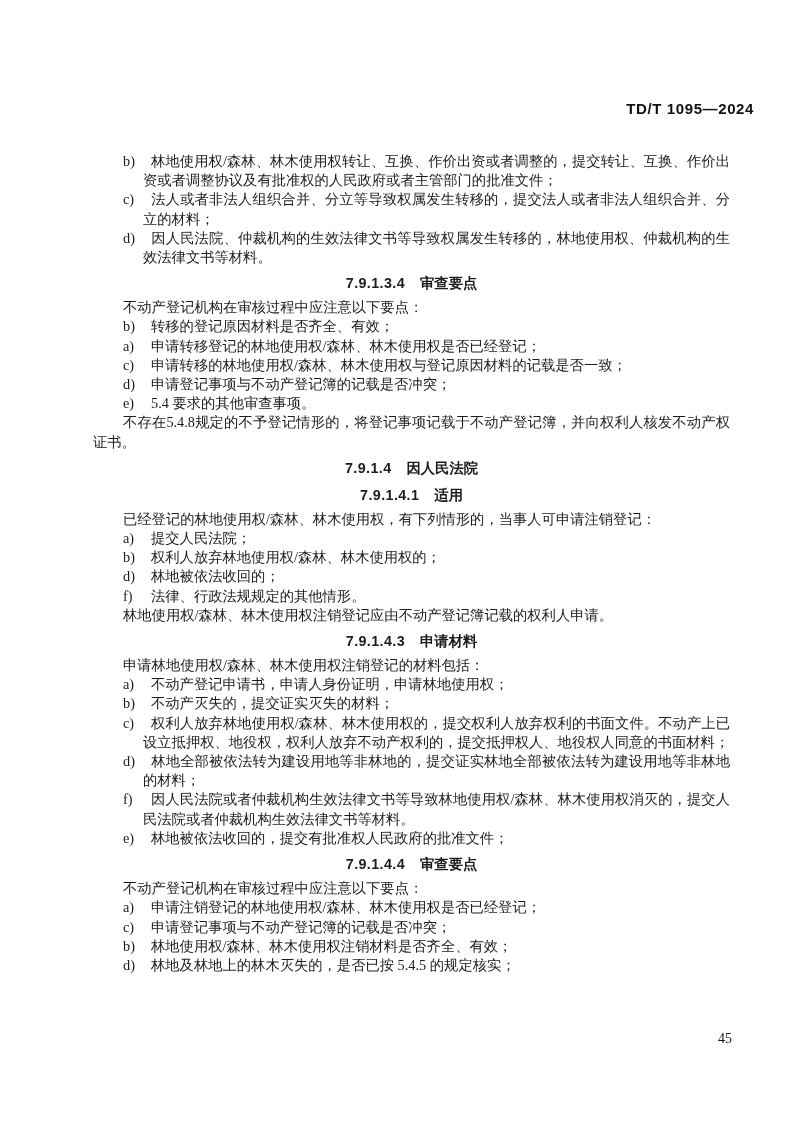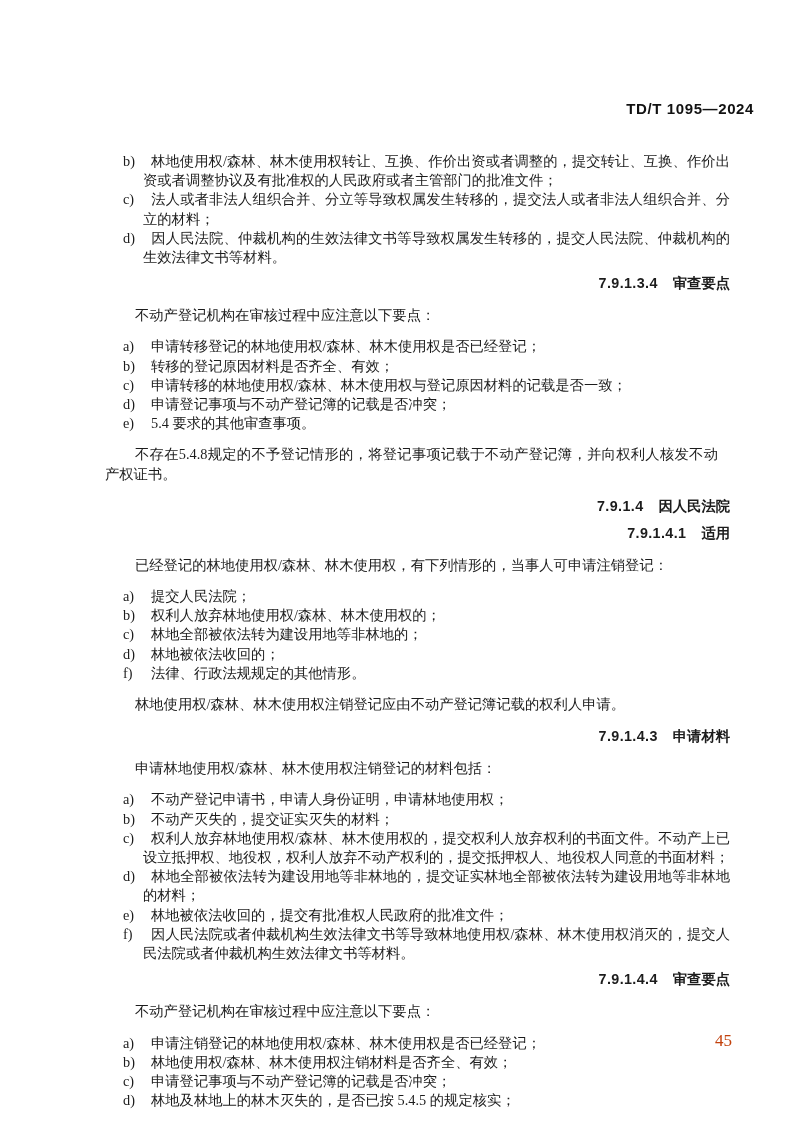--- a/index.html
+++ b/index.html
@@ -31,101 +31,100 @@
     font-size: 14.3px;
     line-height: 19.2px;
     text-align: justify;
   }
   .section-heading {
     font-family: "Liberation Sans", "DejaVu Sans", sans-serif;
     font-weight: 700;
     font-size: 14.3px;
     line-height: 21px;
     margin: 6px 0 4px 0;
-    text-align: right;
+    text-align: center;
   }
   .heading-number {
     display: inline-block;
     margin-right: 15px;
     font-weight: 600;
     letter-spacing: 0.4px;
   }
   .body-paragraph {
-    margin: 12px;
+    margin: 0;
     text-indent: 2.1em;
   }
   .doc-list { margin: 0; padding: 0; }
   .list-item {
     margin: 0 0 0 50px;
     text-indent: -20px;
   }
   .list-item-marker {
     display: inline-block;
     width: 28px;
     text-indent: 0;
   }
   .page-footer {
     position: absolute;
     top: 1031px;
     right: 88px;
-    font-size: 17px;
-    color: #c2410c;
+    font-size: 14px;
+    color: #0f172a;
   }
 </style>
 </head>
 <body>
 
 <div class="page">
   <div class="page-header">
     <span>TD/T 1095—2024</span>
   </div>
 
   <div class="document-content">
       <div class="doc-list">
         <div class="list-item"><span class="list-item-marker">b)</span><span class="list-item-text">林地使用权/森林、林木使用权转让、互换、作价出资或者调整的，提交转让、互换、作价出资或者调整协议及有批准权的人民政府或者主管部门的批准文件；</span></div>
         <div class="list-item"><span class="list-item-marker">c)</span><span class="list-item-text">法人或者非法人组织合并、分立等导致权属发生转移的，提交法人或者非法人组织合并、分立的材料；</span></div>
-        <div class="list-item"><span class="list-item-marker">d)</span><span class="list-item-text">因人民法院、仲裁机构的生效法律文书等导致权属发生转移的，提交人民法院、仲裁机构的生效法律文书等材料。</span></div>
+        <div class="list-item"><span class="list-item-marker">d)</span><span class="list-item-text">因人民法院、仲裁机构的生效法律文书等导致权属发生转移的，林地使用权、仲裁机构的生效法律文书等材料。</span></div>
       </div>
       <div class="section-heading"><span class="heading-number">7.9.1.3.4</span><span class="heading-title">审查要点</span></div>
       <p class="body-paragraph">不动产登记机构在审核过程中应注意以下要点：</p>
       <div class="doc-list">
+        <div class="list-item"><span class="list-item-marker">b)</span><span class="list-item-text">转移的登记原因材料是否齐全、有效；</span></div>
         <div class="list-item"><span class="list-item-marker">a)</span><span class="list-item-text">申请转移登记的林地使用权/森林、林木使用权是否已经登记；</span></div>
-        <div class="list-item"><span class="list-item-marker">b)</span><span class="list-item-text">转移的登记原因材料是否齐全、有效；</span></div>
         <div class="list-item"><span class="list-item-marker">c)</span><span class="list-item-text">申请转移的林地使用权/森林、林木使用权与登记原因材料的记载是否一致；</span></div>
         <div class="list-item"><span class="list-item-marker">d)</span><span class="list-item-text">申请登记事项与不动产登记簿的记载是否冲突；</span></div>
         <div class="list-item"><span class="list-item-marker">e)</span><span class="list-item-text">5.4 要求的其他审查事项。</span></div>
       </div>
       <p class="body-paragraph">不存在5.4.8规定的不予登记情形的，将登记事项记载于不动产登记簿，并向权利人核发不动产权证书。</p>
       <div class="section-heading"><span class="heading-number">7.9.1.4</span><span class="heading-title">因人民法院</span></div>
       <div class="section-heading"><span class="heading-number">7.9.1.4.1</span><span class="heading-title">适用</span></div>
       <p class="body-paragraph">已经登记的林地使用权/森林、林木使用权，有下列情形的，当事人可申请注销登记：</p>
       <div class="doc-list">
         <div class="list-item"><span class="list-item-marker">a)</span><span class="list-item-text">提交人民法院；</span></div>
         <div class="list-item"><span class="list-item-marker">b)</span><span class="list-item-text">权利人放弃林地使用权/森林、林木使用权的；</span></div>
-        <div class="list-item"><span class="list-item-marker">c)</span><span class="list-item-text">林地全部被依法转为建设用地等非林地的；</span></div>
         <div class="list-item"><span class="list-item-marker">d)</span><span class="list-item-text">林地被依法收回的；</span></div>
         <div class="list-item"><span class="list-item-marker">f)</span><span class="list-item-text">法律、行政法规规定的其他情形。</span></div>
       </div>
       <p class="body-paragraph">林地使用权/森林、林木使用权注销登记应由不动产登记簿记载的权利人申请。</p>
       <div class="section-heading"><span class="heading-number">7.9.1.4.3</span><span class="heading-title">申请材料</span></div>
       <p class="body-paragraph">申请林地使用权/森林、林木使用权注销登记的材料包括：</p>
       <div class="doc-list">
         <div class="list-item"><span class="list-item-marker">a)</span><span class="list-item-text">不动产登记申请书，申请人身份证明，申请林地使用权；</span></div>
         <div class="list-item"><span class="list-item-marker">b)</span><span class="list-item-text">不动产灭失的，提交证实灭失的材料；</span></div>
         <div class="list-item"><span class="list-item-marker">c)</span><span class="list-item-text">权利人放弃林地使用权/森林、林木使用权的，提交权利人放弃权利的书面文件。不动产上已设立抵押权、地役权，权利人放弃不动产权利的，提交抵押权人、地役权人同意的书面材料；</span></div>
         <div class="list-item"><span class="list-item-marker">d)</span><span class="list-item-text">林地全部被依法转为建设用地等非林地的，提交证实林地全部被依法转为建设用地等非林地的材料；</span></div>
+        <div class="list-item"><span class="list-item-marker">f)</span><span class="list-item-text">因人民法院或者仲裁机构生效法律文书等导致林地使用权/森林、林木使用权消灭的，提交人民法院或者仲裁机构生效法律文书等材料。</span></div>
         <div class="list-item"><span class="list-item-marker">e)</span><span class="list-item-text">林地被依法收回的，提交有批准权人民政府的批准文件；</span></div>
-        <div class="list-item"><span class="list-item-marker">f)</span><span class="list-item-text">因人民法院或者仲裁机构生效法律文书等导致林地使用权/森林、林木使用权消灭的，提交人民法院或者仲裁机构生效法律文书等材料。</span></div>
       </div>
       <div class="section-heading"><span class="heading-number">7.9.1.4.4</span><span class="heading-title">审查要点</span></div>
       <p class="body-paragraph">不动产登记机构在审核过程中应注意以下要点：</p>
       <div class="doc-list">
         <div class="list-item"><span class="list-item-marker">a)</span><span class="list-item-text">申请注销登记的林地使用权/森林、林木使用权是否已经登记；</span></div>
+        <div class="list-item"><span class="list-item-marker">c)</span><span class="list-item-text">申请登记事项与不动产登记簿的记载是否冲突；</span></div>
         <div class="list-item"><span class="list-item-marker">b)</span><span class="list-item-text">林地使用权/森林、林木使用权注销材料是否齐全、有效；</span></div>
-        <div class="list-item"><span class="list-item-marker">c)</span><span class="list-item-text">申请登记事项与不动产登记簿的记载是否冲突；</span></div>
         <div class="list-item"><span class="list-item-marker">d)</span><span class="list-item-text">林地及林地上的林木灭失的，是否已按 5.4.5 的规定核实；</span></div>
       </div>
     </div>
 
   <div class="page-footer">
     <span>45</span>
   </div>
 </div>
 
 </body></html>

